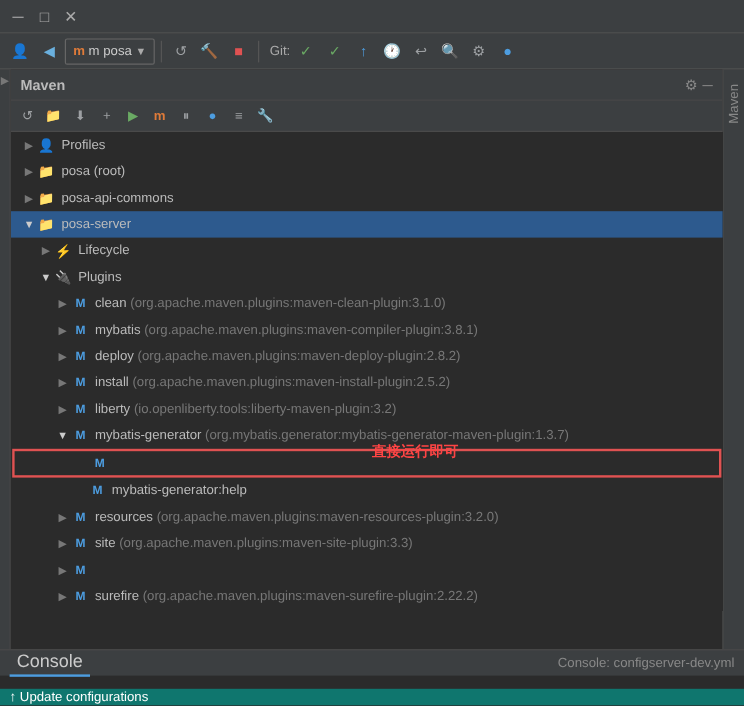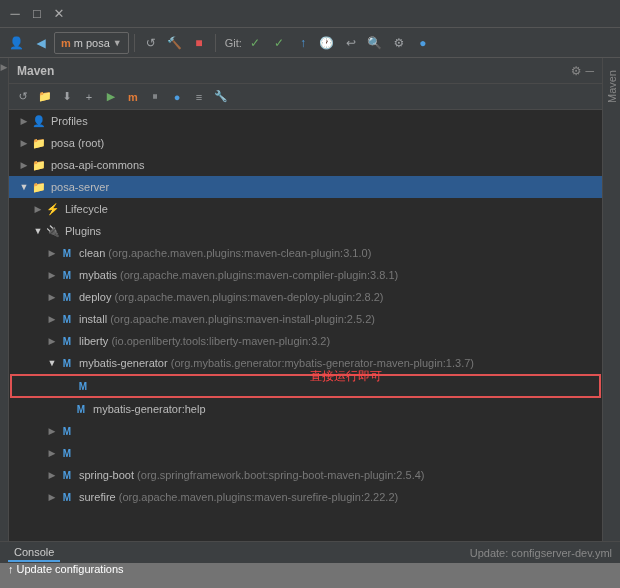--- a/index.html
+++ b/index.html
@@ -241,57 +241,58 @@
       padding: 0 8px;
       border-top: 1px solid #4a4a4a;
       gap: 8px;
       position: absolute;
       bottom: 25px;
       left: 0;
       right: 0;
     }
     .bottom-tab {
       color: #888;
-      font-size: 11px;
+      font-size: 15px;
       cursor: pointer;
       padding: 2px 6px;
     }
     .bottom-tab.active {
       color: #ccc;
       border-bottom: 2px solid #4d9de0;
     }
     .history-text {
       color: #888;
       font-size: 11px;
       margin-left: auto;
     }
 
     
     .status-bar {
-      background: #737373;
-      height: 25px;
-      display: flex;
+      background: #0f766e;
+      height: 14px;
+      display: flex;
+      align-items: center;
       padding: 0 8px;
       position: absolute;
       bottom: 0;
       left: 0;
       right: 0;
       gap: 8px;
     }
     .status-text {
       color: white;
       font-size: 11px;
     }
 
     
     .annotation {
       position: absolute;
       color: #ff4444;
       font-size: 12px;
-      font-weight: normal;
+      font-weight: bold;
       pointer-events: none;
     }
 
     
     .red-border {
       outline: 2px solid #e05252;
       outline-offset: -1px;
     }
 
     
@@ -483,36 +484,40 @@
         <span class="tree-indent" style="width:46px;"></span>
         <span class="tree-arrow" style="visibility:hidden;">▶</span>
         <span class="tree-icon" style="font-size:10px;font-weight:bold;color:#4d9de0;">M</span>
         <span class="tree-label">mybatis-generator:help</span>
       </div>
 
       <div class="tree-item">
         <span class="tree-indent" style="width:32px;"></span>
         <span class="tree-arrow">▶</span>
         <span class="tree-icon plugin-icon" style="font-size:10px;font-weight:bold;color:#4d9de0;">M</span>
-      </div>
-
-      <div class="tree-item">
-        <span class="tree-indent" style="width:32px;"></span>
-        <span class="tree-arrow">▶</span>
-        <span class="tree-icon plugin-icon" style="font-size:10px;font-weight:bold;color:#4d9de0;">M</span>
-      </div>
-
-      <div class="tree-item">
-        <span class="tree-indent" style="width:32px;"></span>
-        <span class="tree-arrow">▶</span>
-        <span class="tree-icon plugin-icon" style="font-size:10px;font-weight:bold;color:#4d9de0;">M</span>
-        <span class="tree-label">
-          <span>spring-boot</span>
-          <span class="plugin-id">(org.springframework.boot:spring-boot-maven-plugin:2.5.4)</span>
-        </span>
+        <span class="tree-label">
+          <span>resources</span>
+          <span class="plugin-id">(org.apache.maven.plugins:maven-resources-plugin:3.2.0)</span>
+        </span>
+      </div>
+
+      <div class="tree-item">
+        <span class="tree-indent" style="width:32px;"></span>
+        <span class="tree-arrow">▶</span>
+        <span class="tree-icon plugin-icon" style="font-size:10px;font-weight:bold;color:#4d9de0;">M</span>
+        <span class="tree-label">
+          <span>site</span>
+          <span class="plugin-id">(org.apache.maven.plugins:maven-site-plugin:3.3)</span>
+        </span>
+      </div>
+
+      <div class="tree-item">
+        <span class="tree-indent" style="width:32px;"></span>
+        <span class="tree-arrow">▶</span>
+        <span class="tree-icon plugin-icon" style="font-size:10px;font-weight:bold;color:#4d9de0;">M</span>
       </div>
 
       <div class="tree-item">
         <span class="tree-indent" style="width:32px;"></span>
         <span class="tree-arrow">▶</span>
         <span class="tree-icon plugin-icon" style="font-size:10px;font-weight:bold;color:#4d9de0;">M</span>
         <span class="tree-label">
           <span>surefire</span>
           <span class="plugin-id">(org.apache.maven.plugins:maven-surefire-plugin:2.22.2)</span>
         </span>
@@ -528,18 +533,18 @@
 
   <div class="right-sidebar">
     <span class="right-sidebar-label">Maven</span>
   </div>
 </div>
 
 <div class="annotation" style="top: 368px; left: 310px;">直接运行即可</div>
 
 <div class="bottom-bar">
   <span class="bottom-tab active">Console</span>
-  <span class="history-text">Update: configserver-dev.yml</span>
+  <span class="history-text">Console: configserver-dev.yml</span>
 </div>
 
 <div class="status-bar">
   <span class="status-text">↑ Update configurations</span>
 </div>
 
 </body></html>

